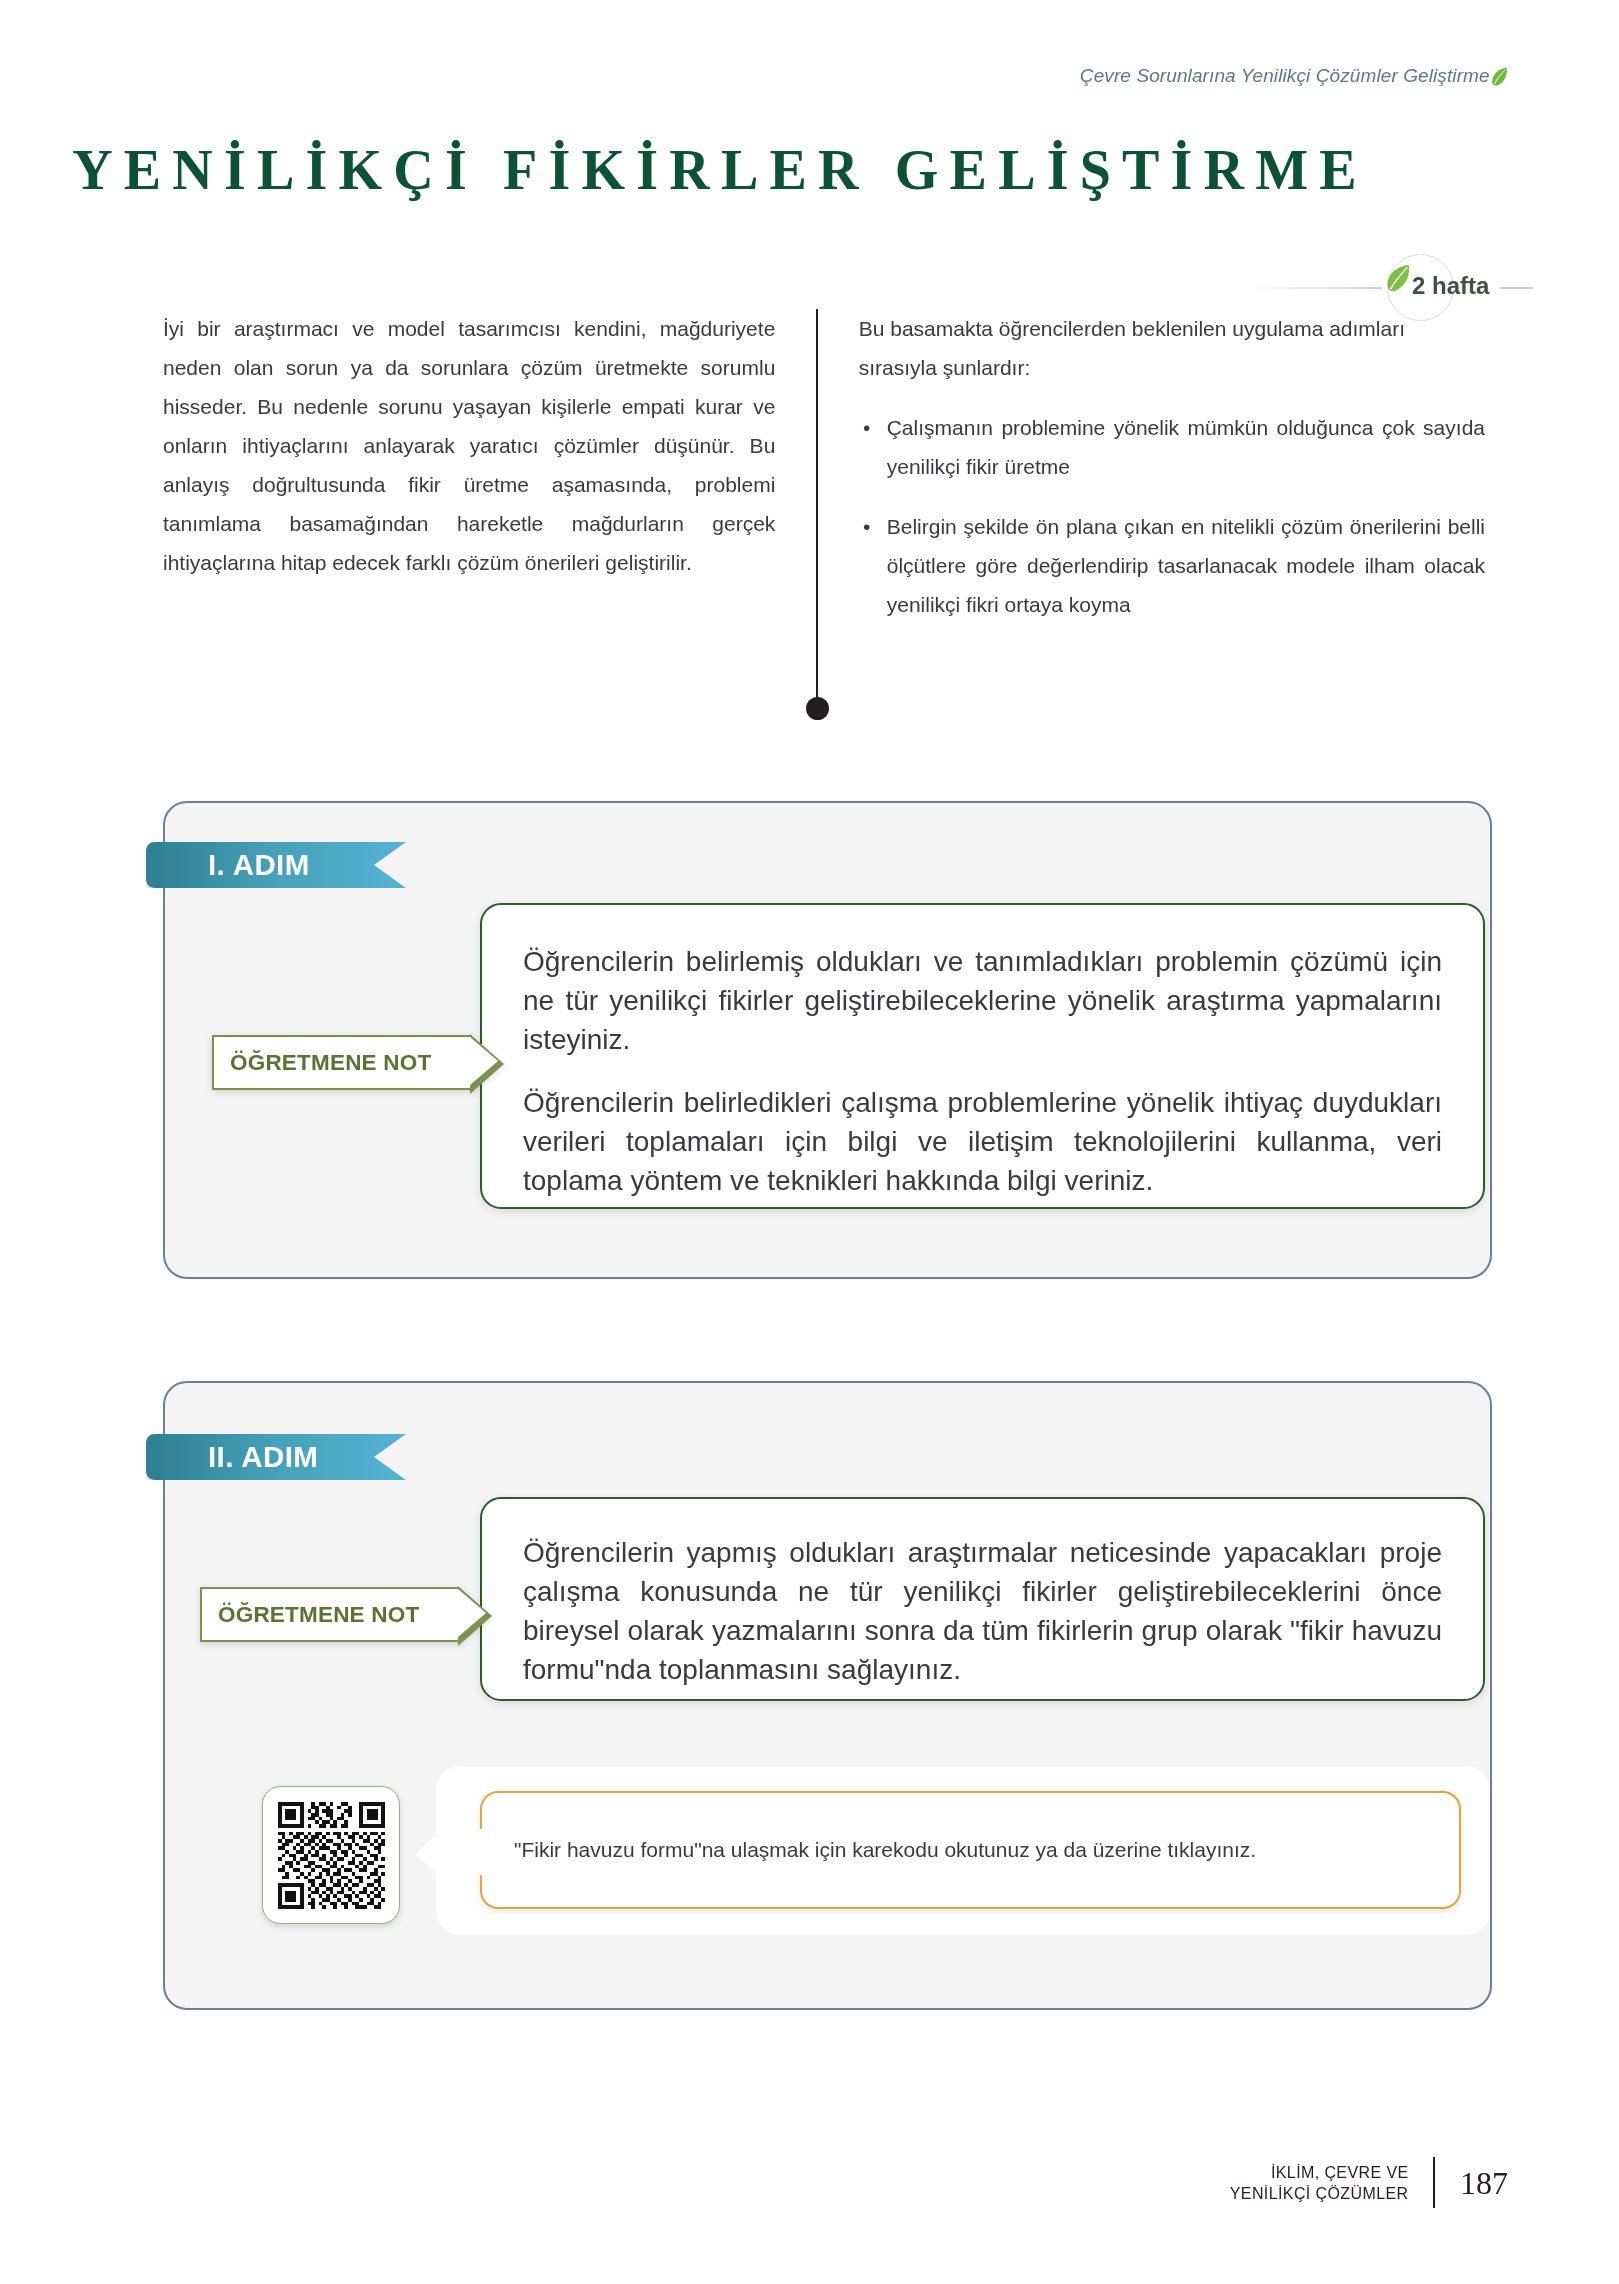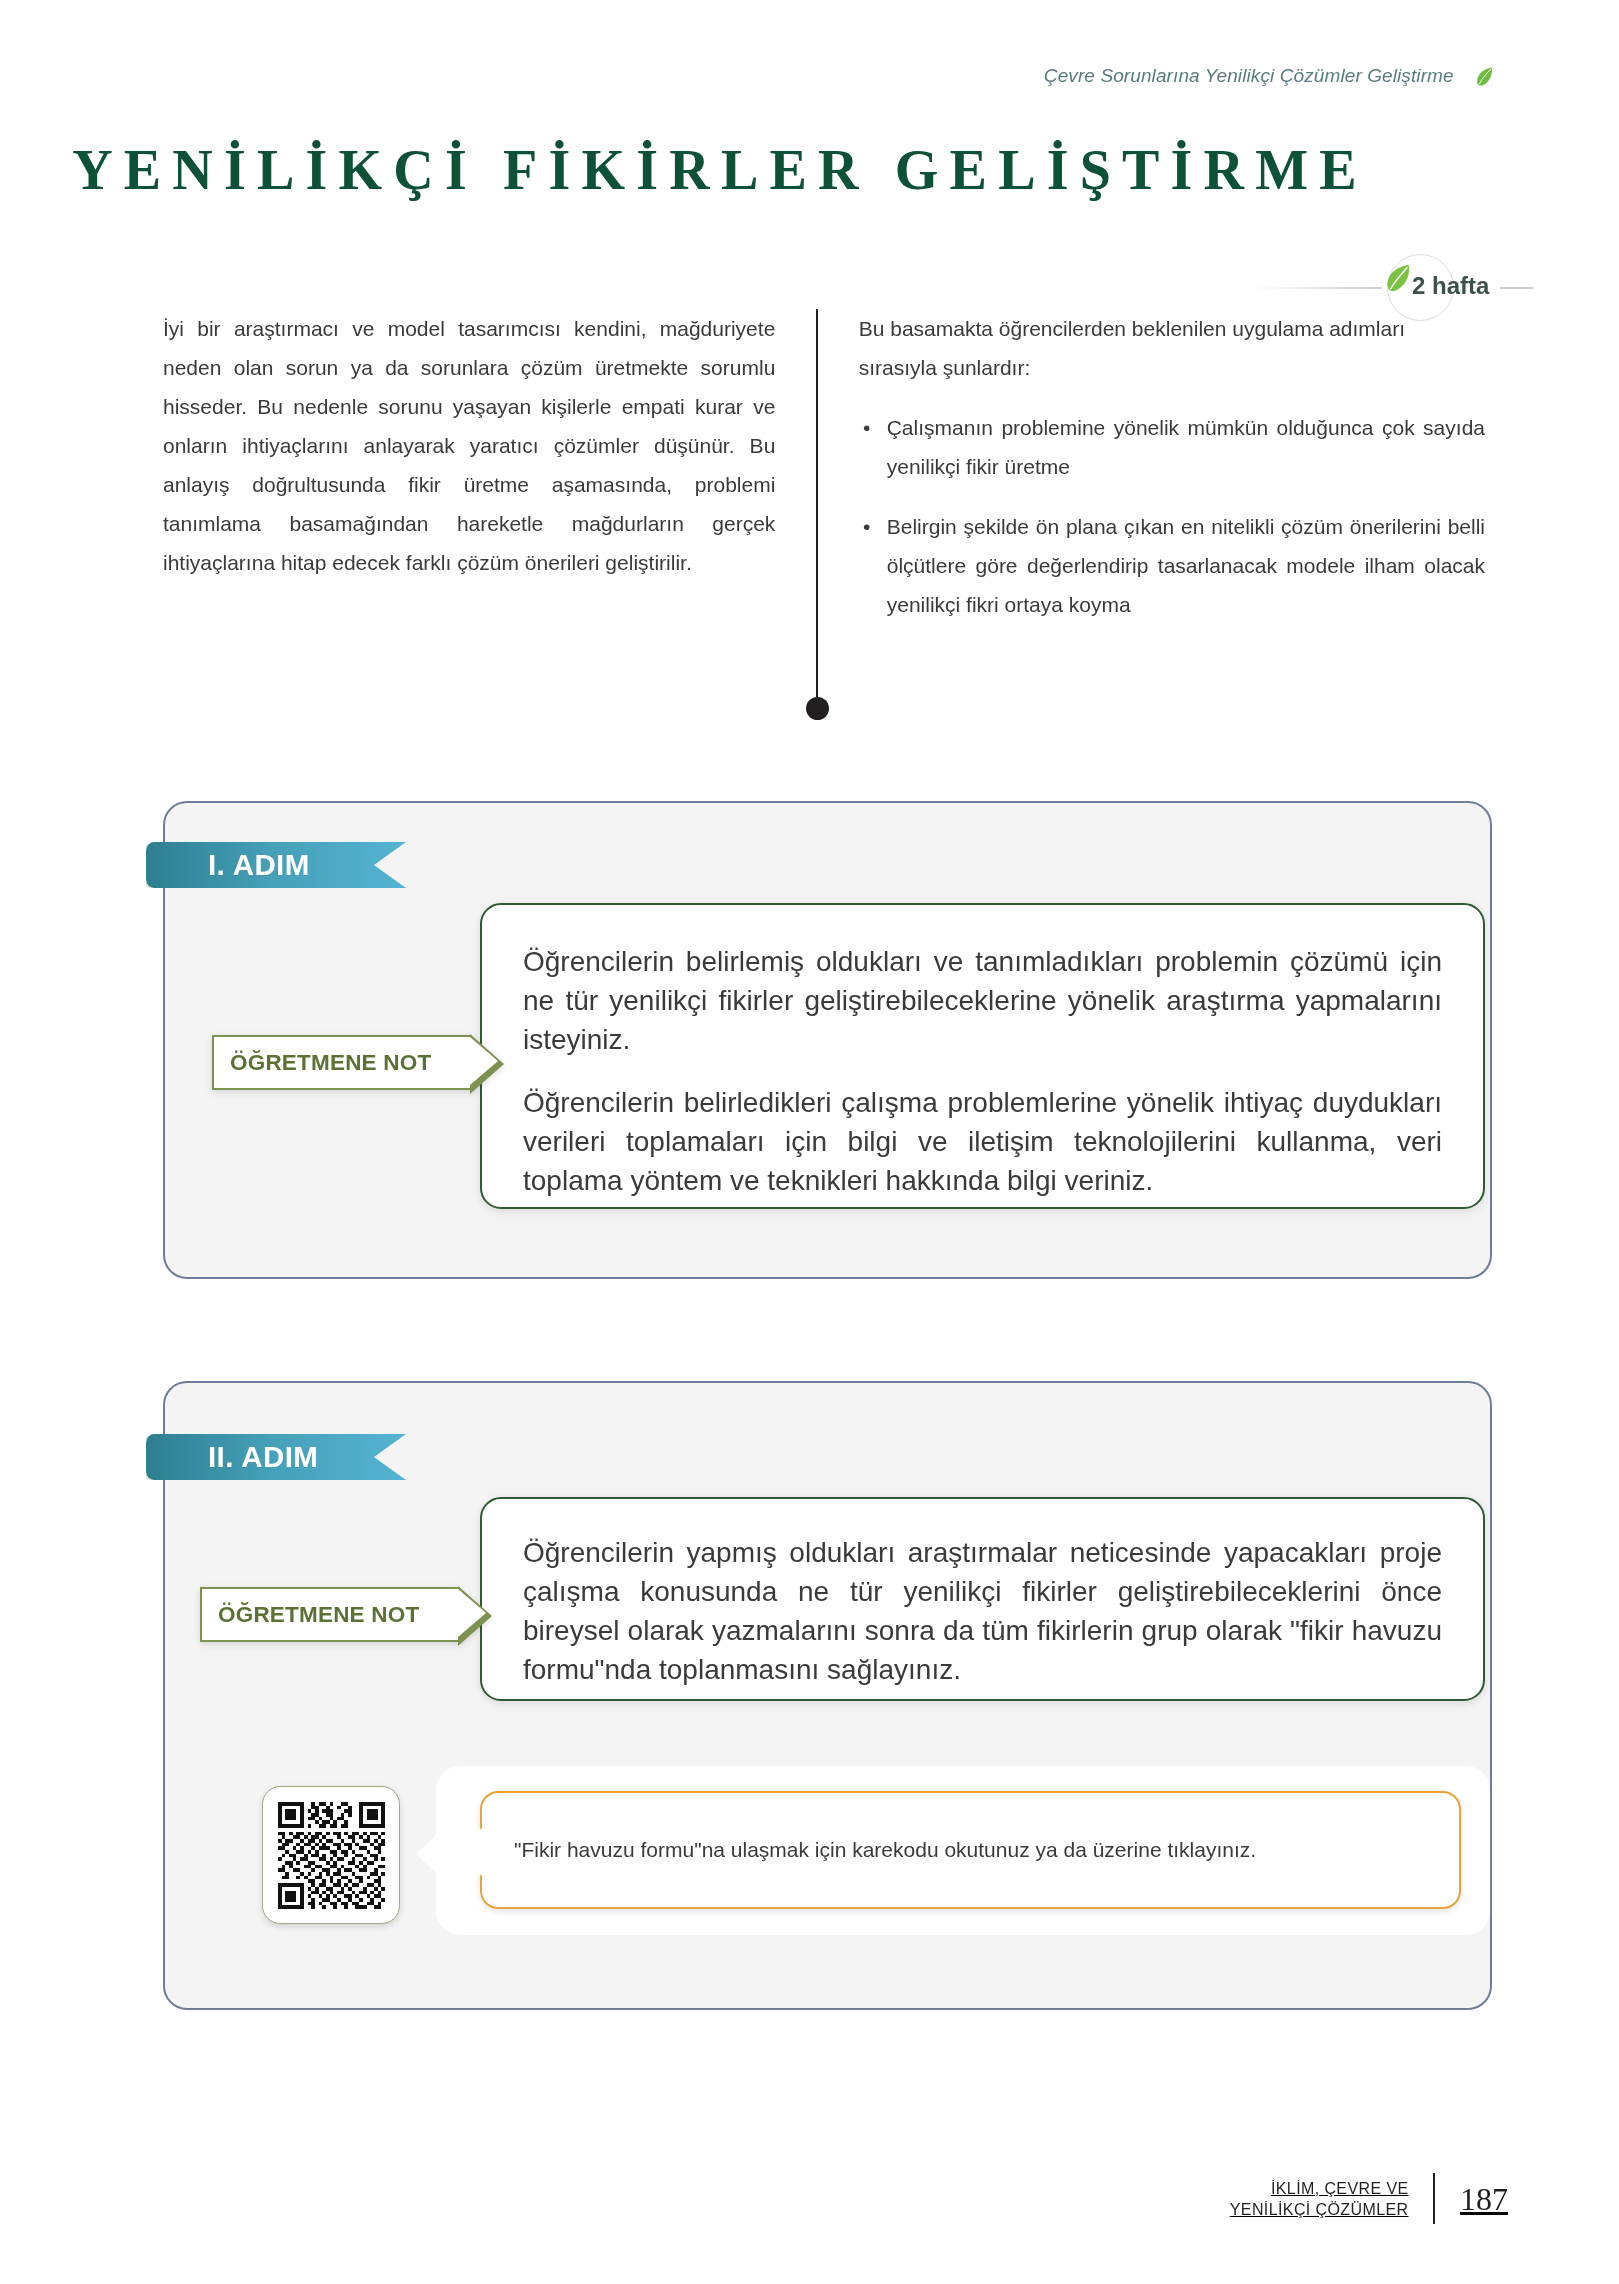--- a/index.html
+++ b/index.html
@@ -16,24 +16,24 @@
     width: 1620px;
     height: 2284px;
     background: #ffffff;
     overflow: hidden;
   }
 
   
   .running-head {
     position: absolute;
     top: 65px;
-    right: 127px;
+    right: 112px;
     display: flex;
     align-items: center;
-    gap: 21px;
+    gap: 0;
   }
   .running-head-text {
     font-family: "Liberation Sans", sans-serif;
     font-style: italic;
     font-size: 19px;
     color: #5a7b7e;
     letter-spacing: 0.1px;
     white-space: nowrap;
   }
   .leaf-small { width: 18.3px; height: 21px; display: block; }
@@ -343,25 +343,24 @@
     border-top: 28px solid transparent;
     border-bottom: 28px solid transparent;
     border-right: 29.5px solid #ffffff;
     z-index: 2;
   }
 
   
   .footer {
     position: absolute;
     right: 112px;
-    bottom: 60px;
+    bottom: 76px;
     display: flex;
     align-items: center;
     gap: 12px;
-    text-decoration: underline;
   }
   .footer-label {
     font-family: "Liberation Sans", sans-serif;
     font-size: 16px;
     line-height: 21px;
     color: #231f20;
     text-align: right;
     padding-right: 12.7px;
     letter-spacing: 0.4px;
     white-space: nowrap;

